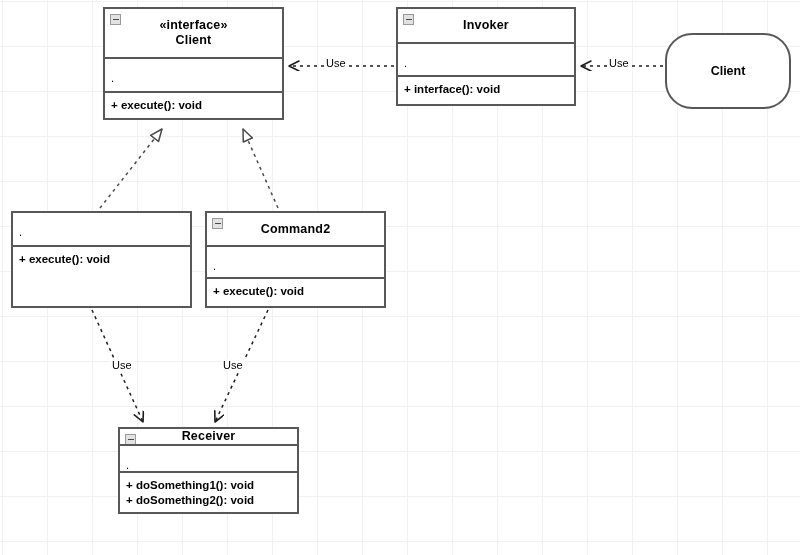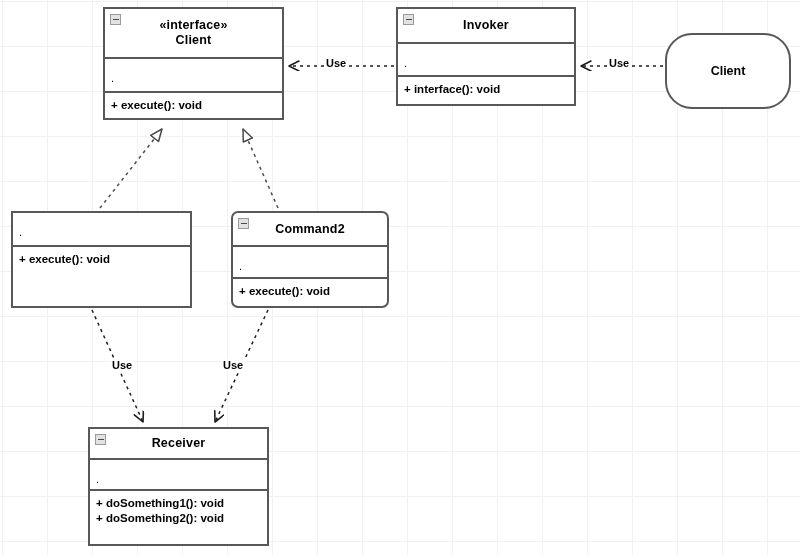--- a/index.html
+++ b/index.html
@@ -118,21 +118,21 @@
     z-index: 5;
   }
   .plain-box .title-text {
     font-size: 12.5px;
     font-weight: bold;
     color: #000;
   }
   .edge-label {
     position: absolute;
     font-size: 11px;
-    font-weight: bold;
+    font-weight: normal;
     color: #000000;
     background: #ffffff;
     padding: 0 2px;
     z-index: 6;
     white-space: nowrap;
   }
 </style>
 </head>
 <body>
 
@@ -210,34 +210,34 @@
 
   <div class="uml-class" style="left:11px; top:211px; width:181px; height:97px;">
     <div class="compartment c-attrs" style="height:32px;">
       <span class="dot">.</span>
     </div>
     <div class="compartment c-ops" style="flex:1;">
       <div class="op-line">+ execute(): void</div>
     </div>
   </div>
 
-  <div class="uml-class" style="left:231px; top:211px; width:158px; height:97px;border-radius:7px;">
+  <div class="uml-class" style="left:205px; top:211px; width:181px; height:97px;">
     <div class="compartment c-title" style="height:32px;">
       <span class="collapse-icon"></span>
       <span class="title-text">Command2</span>
     </div>
     <div class="compartment c-attrs" style="height:32px;">
       <span class="dot">.</span>
     </div>
     <div class="compartment c-ops" style="flex:1;">
       <div class="op-line">+ execute(): void</div>
     </div>
   </div>
 
-  <div class="uml-class" style="left:88px; top:427px; width:181px; height:119px;">
+  <div class="uml-class" style="left:118px; top:427px; width:181px; height:87px;">
     <div class="compartment c-title" style="height:29px;">
       <span class="collapse-icon"></span>
       <span class="title-text">Receiver</span>
     </div>
     <div class="compartment c-attrs" style="height:31px;">
       <span class="dot">.</span>
     </div>
     <div class="compartment c-ops" style="flex:1;">
       <div class="op-line">+ doSomething1(): void</div>
       <div class="op-line">+ doSomething2(): void</div>

